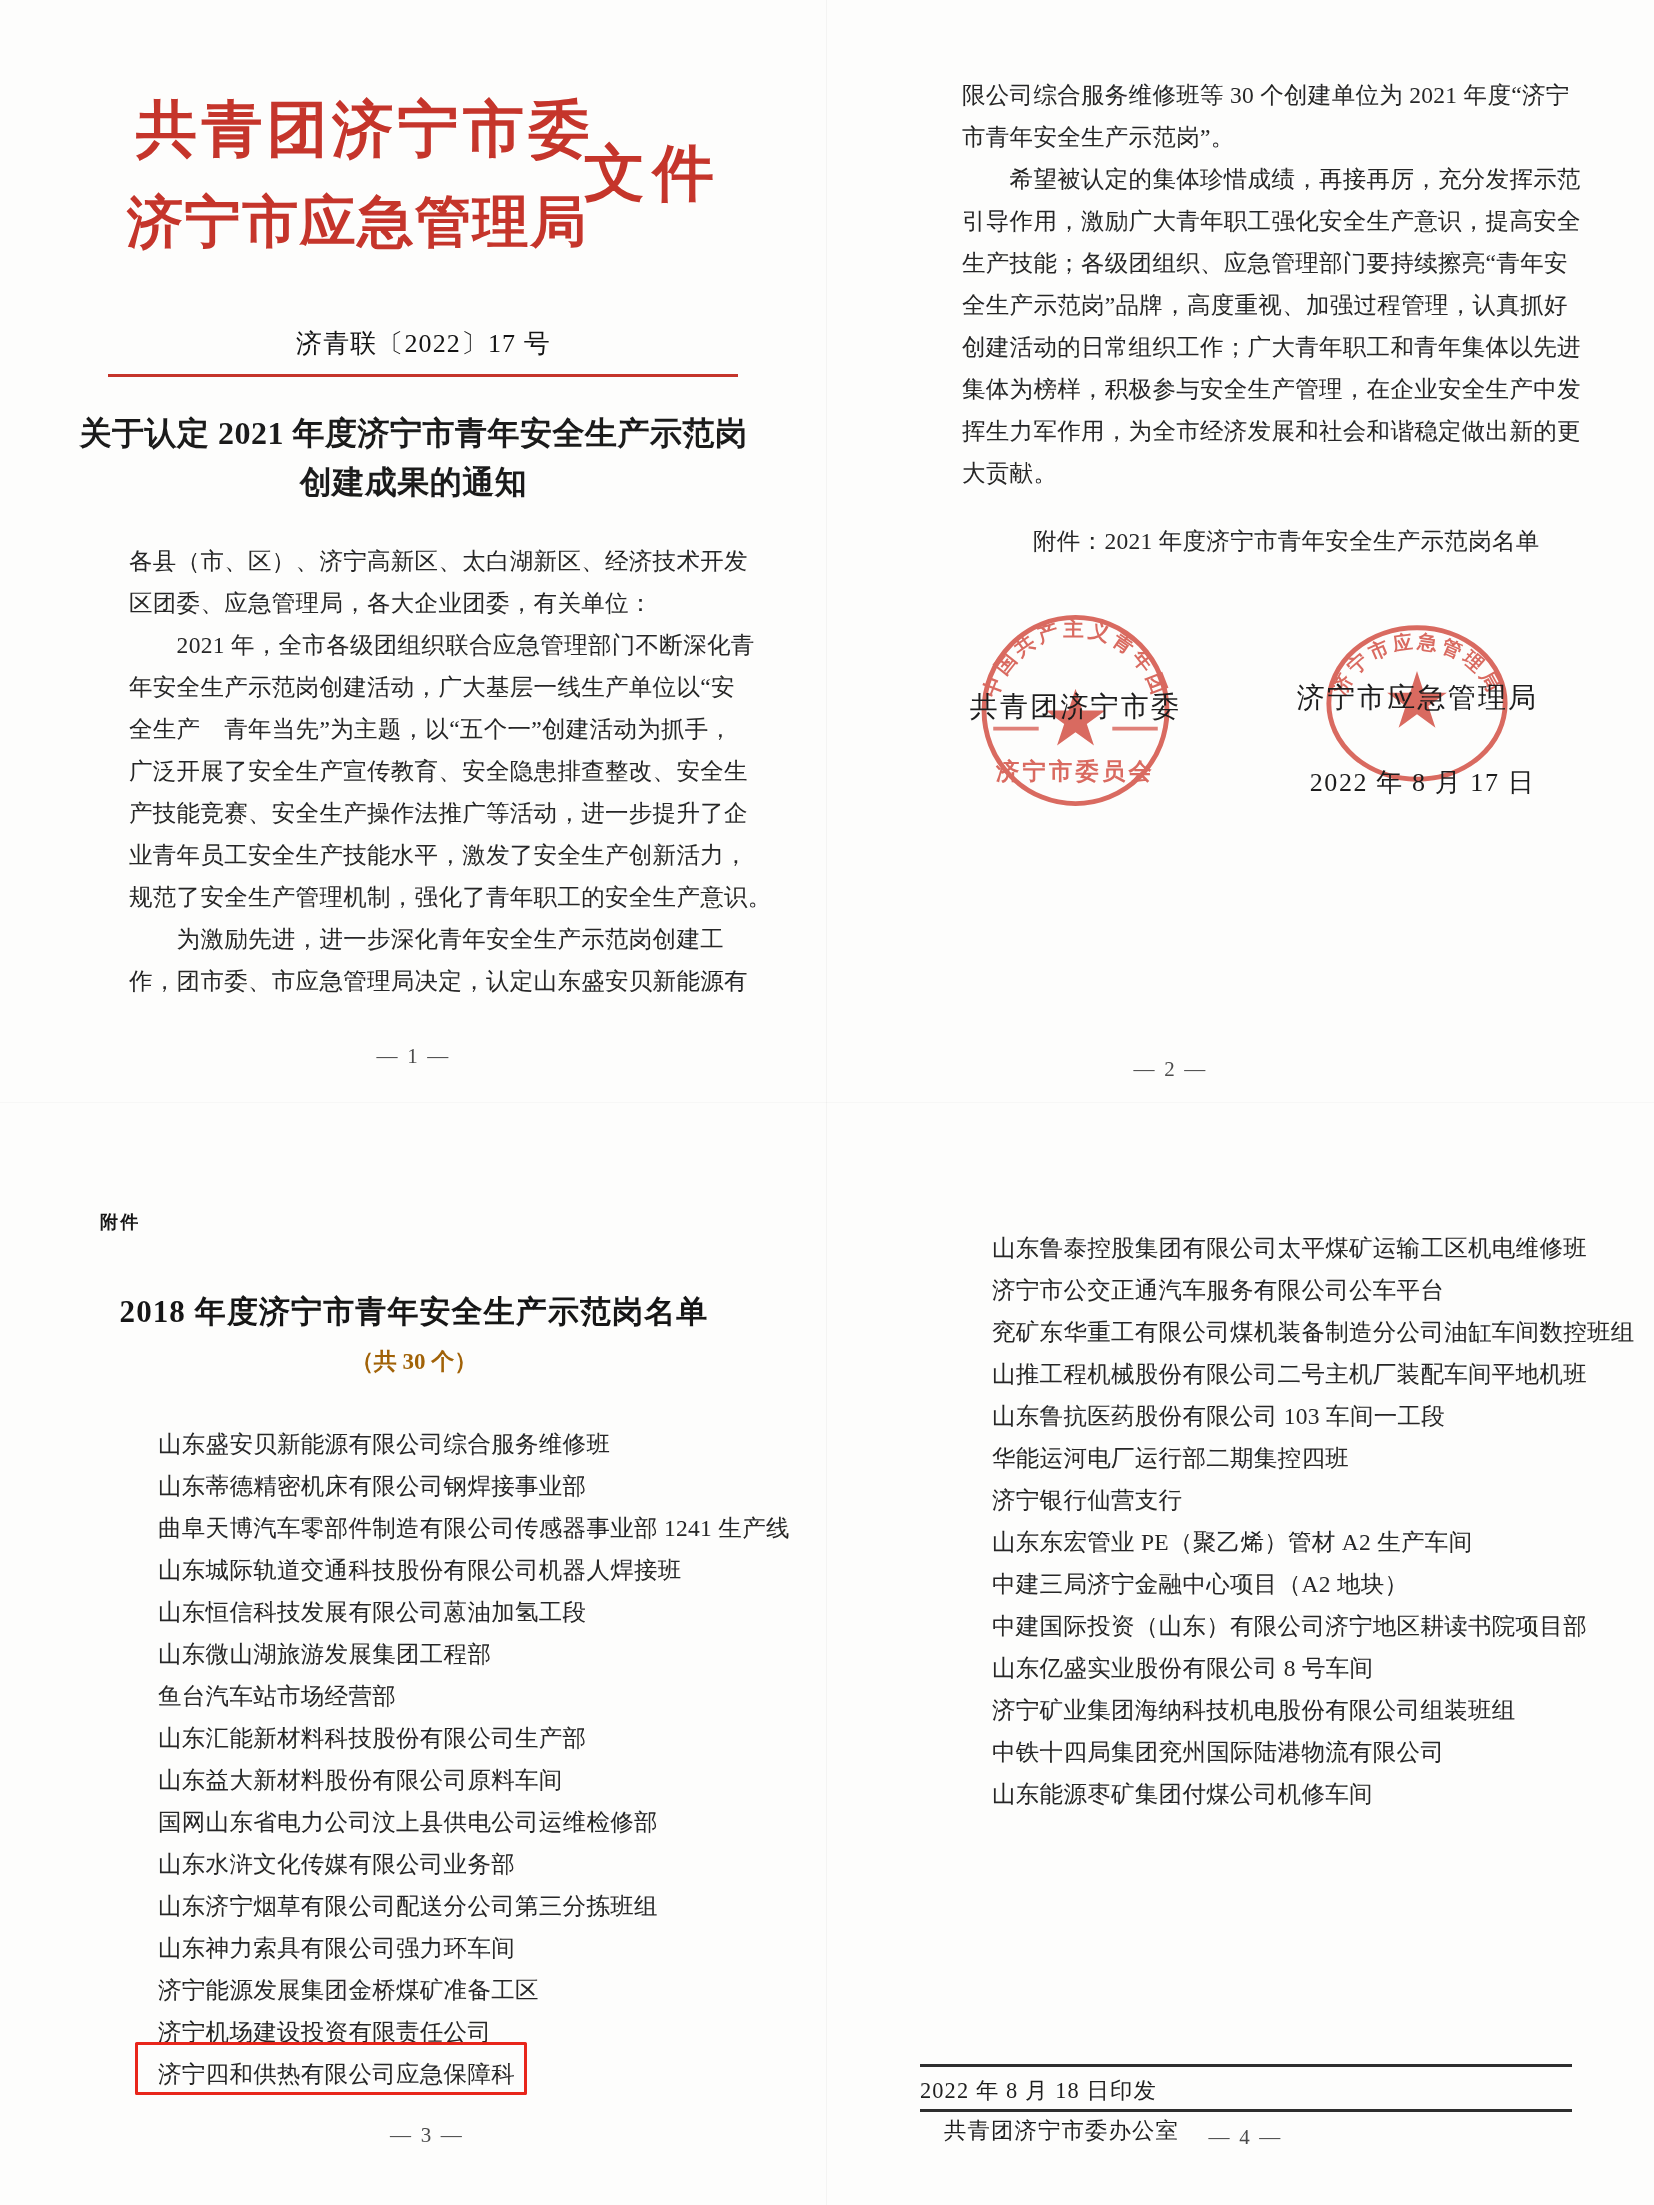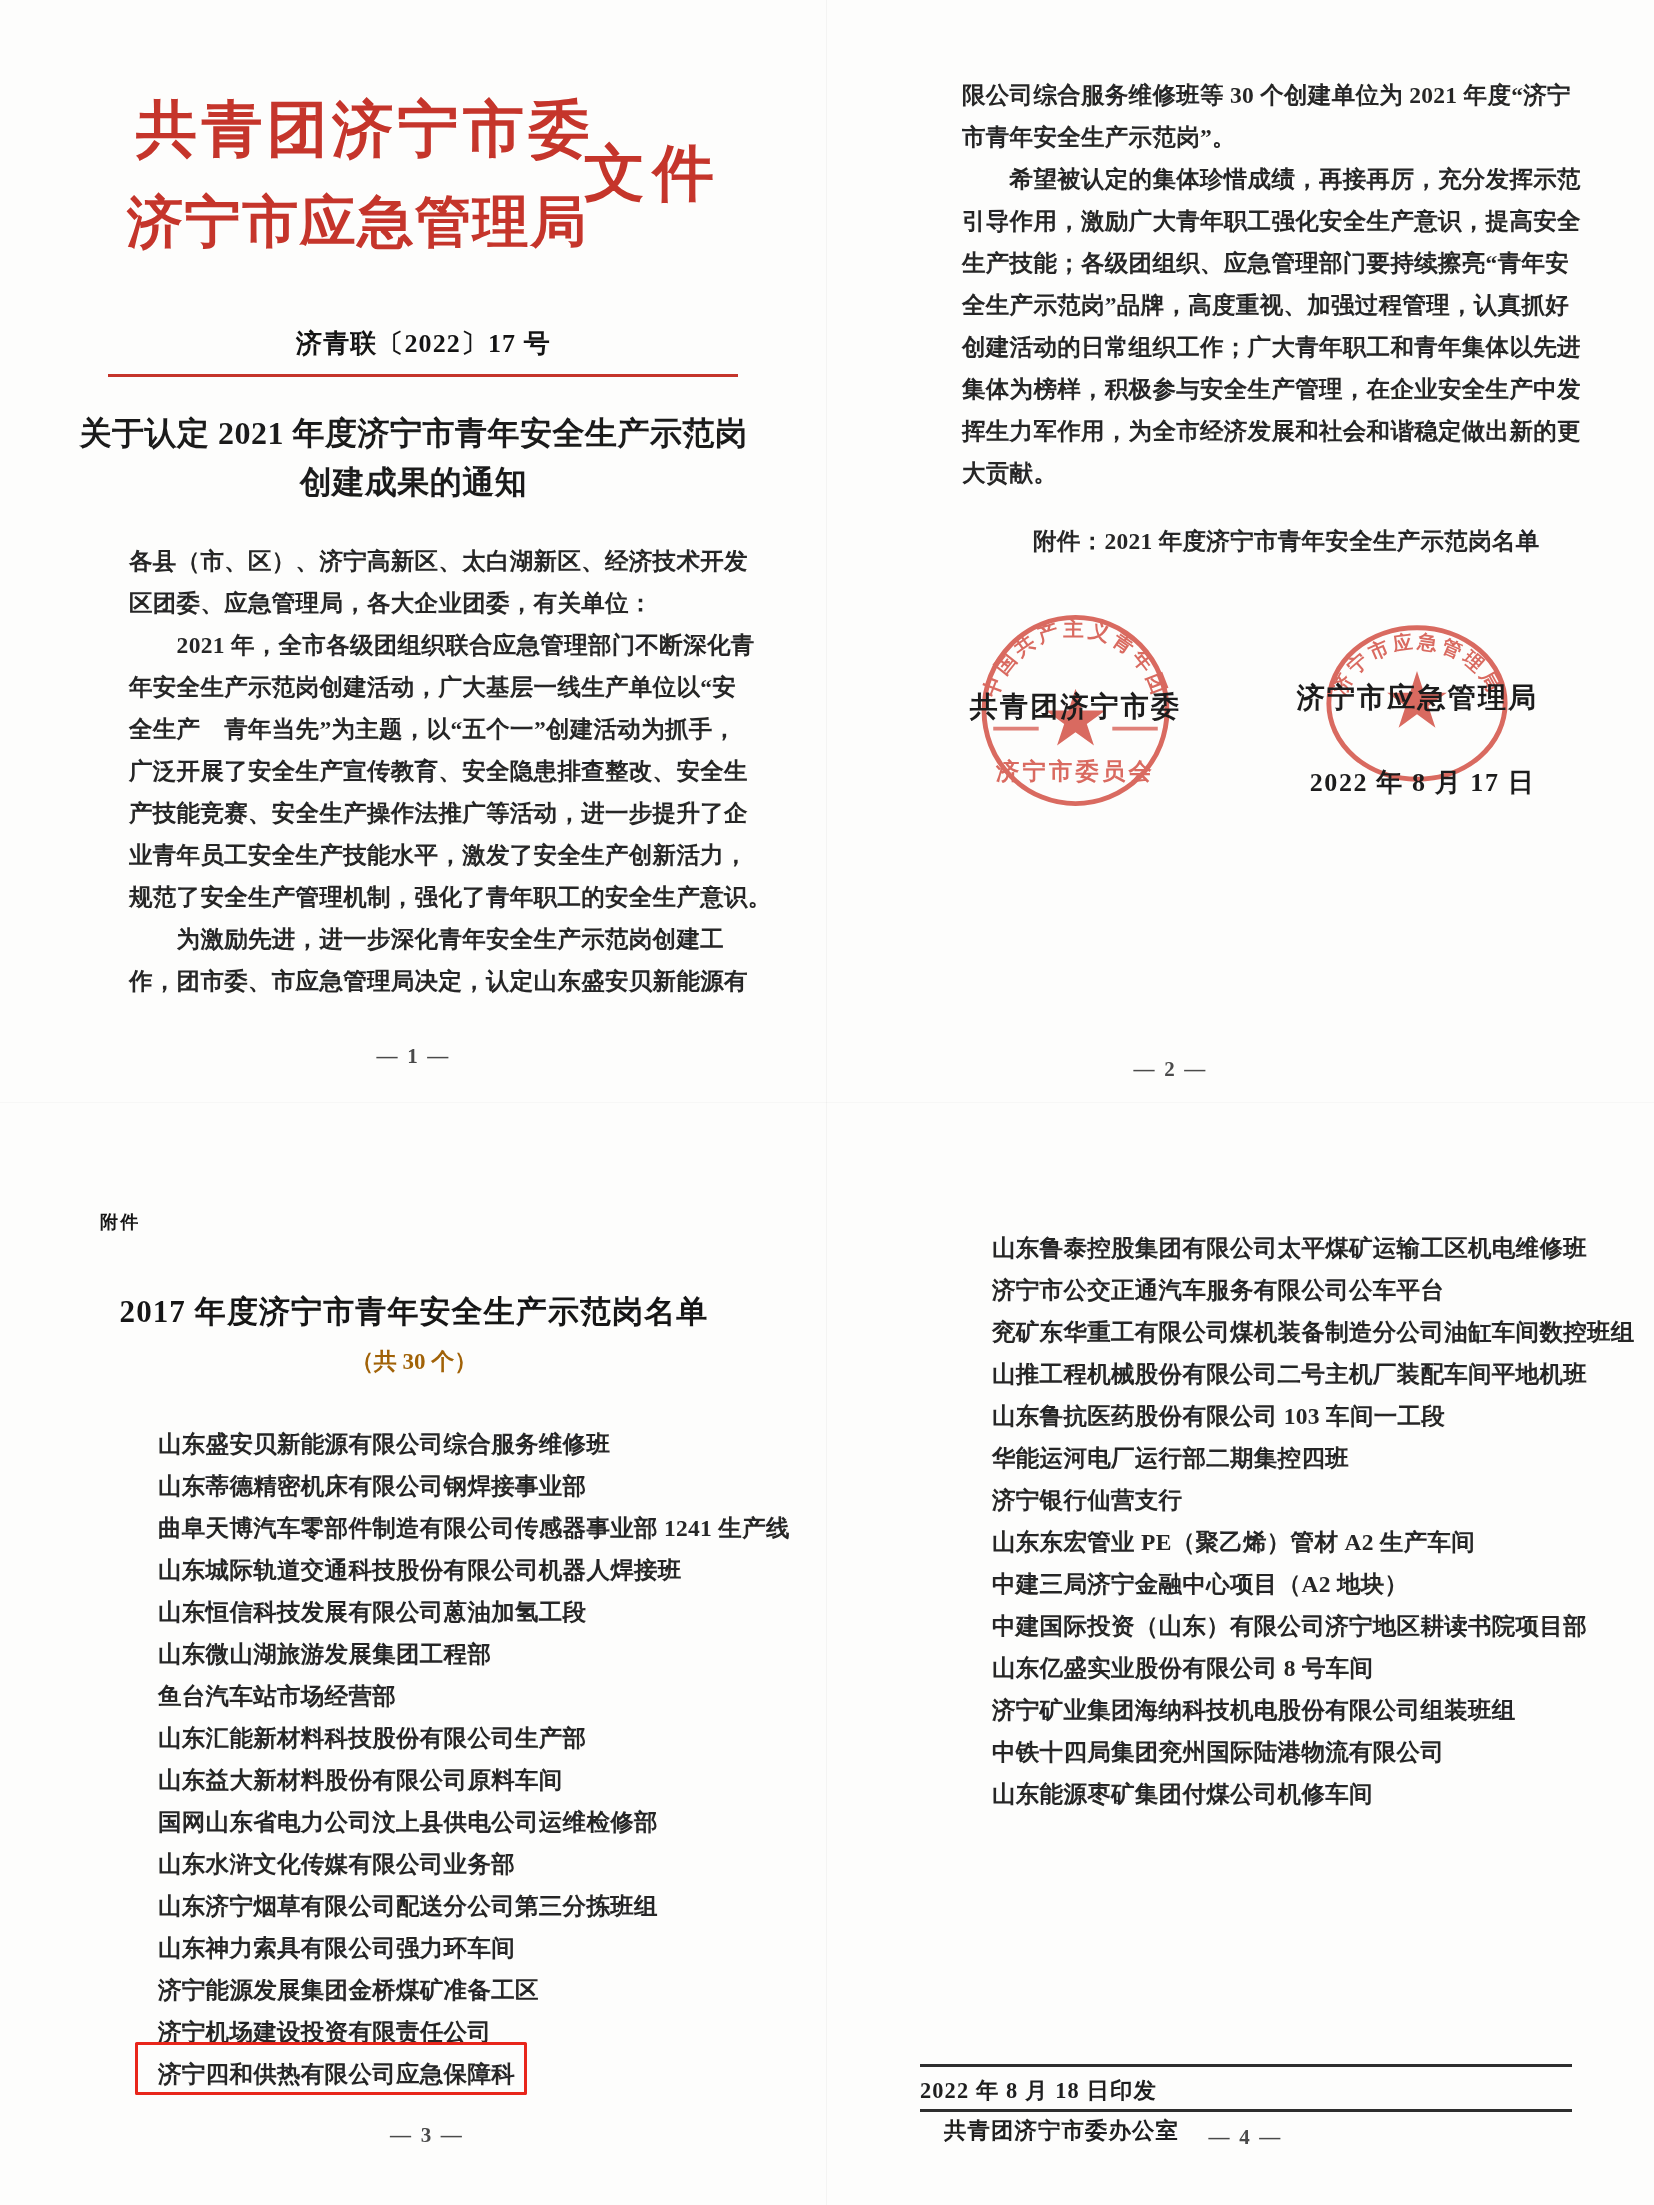--- a/index.html
+++ b/index.html
@@ -9,21 +9,21 @@
     --highlight:#e8261b;
     --ink:#262626;
     --ink-dark:#141414;
     --rule-dark:#2e2e2e;
   }
   html,body{margin:0;padding:0;background:#ffffff;}
   #canvas{
     position:relative;width:1655px;height:2205px;background:#fdfdfc;overflow:hidden;
     font-family:"Liberation Serif","DejaVu Serif",serif;color:var(--ink);
   }
-  .abs{position:absolute;font-weight:bold;}
+  .abs{position:absolute;}
   .seam-v{position:absolute;left:826px;top:0;width:1.1px;height:2205px;background:rgba(0,0,0,0.035);}
   .seam-h{position:absolute;left:0;top:1102px;width:1655px;height:1.1px;background:rgba(0,0,0,0.025);}
 
   
   .mh1{left:136px;top:89px;font-size:61px;font-weight:bold;color:var(--red);letter-spacing:4.4px;white-space:pre;}
   .mh2{left:127px;top:185px;font-size:56px;font-weight:bold;color:var(--red);letter-spacing:1.6px;white-space:pre;}
   .mh-suffix{left:584px;top:133px;font-size:61px;font-weight:bold;color:var(--red);letter-spacing:7.7px;white-space:pre;}
   .doc-no{left:109px;top:326px;width:629px;text-align:center;font-size:26px;color:var(--ink-dark);letter-spacing:1.1px;}
   .red-rule{left:108px;top:374px;width:630px;height:3.3px;background:var(--red);}
   .doc-title{left:58px;top:409px;width:711px;text-align:center;font-size:32px;font-weight:bold;color:#1b1b1b;line-height:49px;letter-spacing:0.5px;}
@@ -140,21 +140,21 @@
       <path class="star" transform="translate(-10,-55) scale(1.0)" d="M180,142 L192.9,182.2 L235.2,182.1 L200.9,206.8 L214.1,246.9 L180,222 L145.9,246.9 L159.1,206.8 L124.8,182.1 L167.1,182.2 Z"></path>
     </svg>
     <div class="abs sig-black sig-right-org">济宁市应急管理局</div>
     <div class="abs sig-right-date">2022 年 8 月 17 日</div>
 
     <div class="abs pageno pn2">— 2 —</div>
   </section>
 
   <section>
     <div class="abs attach-label">附件</div>
-    <div class="abs list-title">2017 年度济宁市青年安全生产示范岗名单</div>
+    <div class="abs list-title">2018 年度济宁市青年安全生产示范岗名单</div>
     <div class="abs count-note">（共 30 个）</div>
     <div class="abs bodyblock p3-items">
       <div class="line">山东盛安贝新能源有限公司综合服务维修班</div>
       <div class="line">山东蒂德精密机床有限公司钢焊接事业部</div>
       <div class="line">曲阜天博汽车零部件制造有限公司传感器事业部 1241 生产线</div>
       <div class="line">山东城际轨道交通科技股份有限公司机器人焊接班</div>
       <div class="line">山东恒信科技发展有限公司蒽油加氢工段</div>
       <div class="line">山东微山湖旅游发展集团工程部</div>
       <div class="line">鱼台汽车站市场经营部</div>
       <div class="line">山东汇能新材料科技股份有限公司生产部</div>

